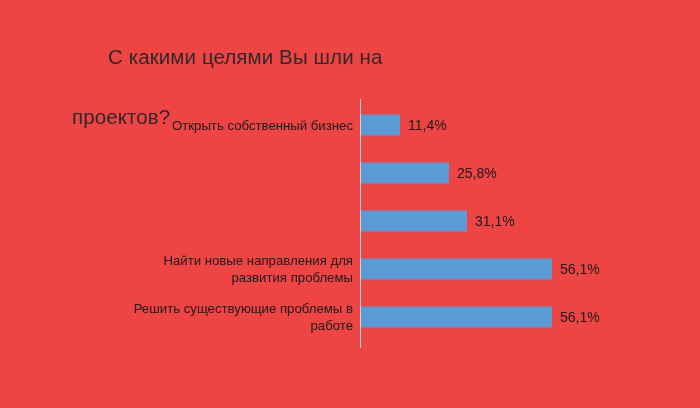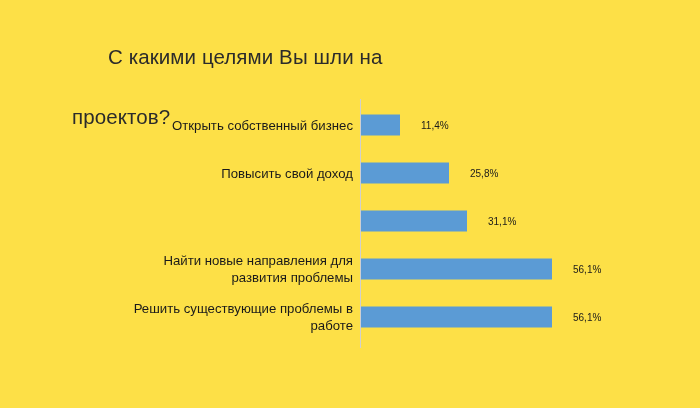--- a/index.html
+++ b/index.html
@@ -12,21 +12,21 @@
     height: 408px;
     background: #ffffff;
     font-family: "Liberation Sans", sans-serif;
     overflow: hidden;
   }
 
   .chart-root {
     position: relative;
     width: 700px;
     height: 408px;
-    background: #fde047;
+    background: #ef4444;
     box-sizing: border-box;
   }
 
   
   .chart-title {
     position: absolute;
     left: 72px;
     top: 12px;
     width: 560px;
     font-size: 20.5px;
@@ -96,25 +96,24 @@
     top: 50%;
     transform: translateY(-50%);
     height: 21px;
     background: #5b9bd5;
   }
 
   .value-label {
     position: absolute;
     top: 50%;
     transform: translateY(-50%);
-    font-size: 10px;
+    font-size: 14px;
     line-height: 17px;
     color: #1a1a1a;
     white-space: nowrap;
-    margin-left: 13px;
   }
 </style>
 </head>
 <body>
 
 <div class="chart-root">
 
   <div class="chart-title">
     <span class="title-line-1">С какими целями Вы шли на</span>
     <span class="title-line-2">проектов?</span>
@@ -122,21 +121,20 @@
 
   <div class="plot-area">
     <div class="category-axis-line"></div>
     <div class="bars-layer">
         <div class="bar-row" style="top: 2px;">
           <div class="cat-label">Открыть собственный бизнес</div>
           <div class="bar" style="width: 39px; background: rgb(91, 155, 213);"></div>
           <div class="value-label" style="left: 408px;">11,4%</div>
         </div>
         <div class="bar-row" style="top: 50px;">
-          <div class="cat-label">Повысить свой доход</div>
           <div class="bar" style="width: 88px; background: rgb(91, 155, 213);"></div>
           <div class="value-label" style="left: 457px;">25,8%</div>
         </div>
         <div class="bar-row" style="top: 98px;">
           <div class="bar" style="width: 106px; background: rgb(91, 155, 213);"></div>
           <div class="value-label" style="left: 475px;">31,1%</div>
         </div>
         <div class="bar-row" style="top: 146px;">
           <div class="cat-label">Найти новые направления для
 развития проблемы</div>

